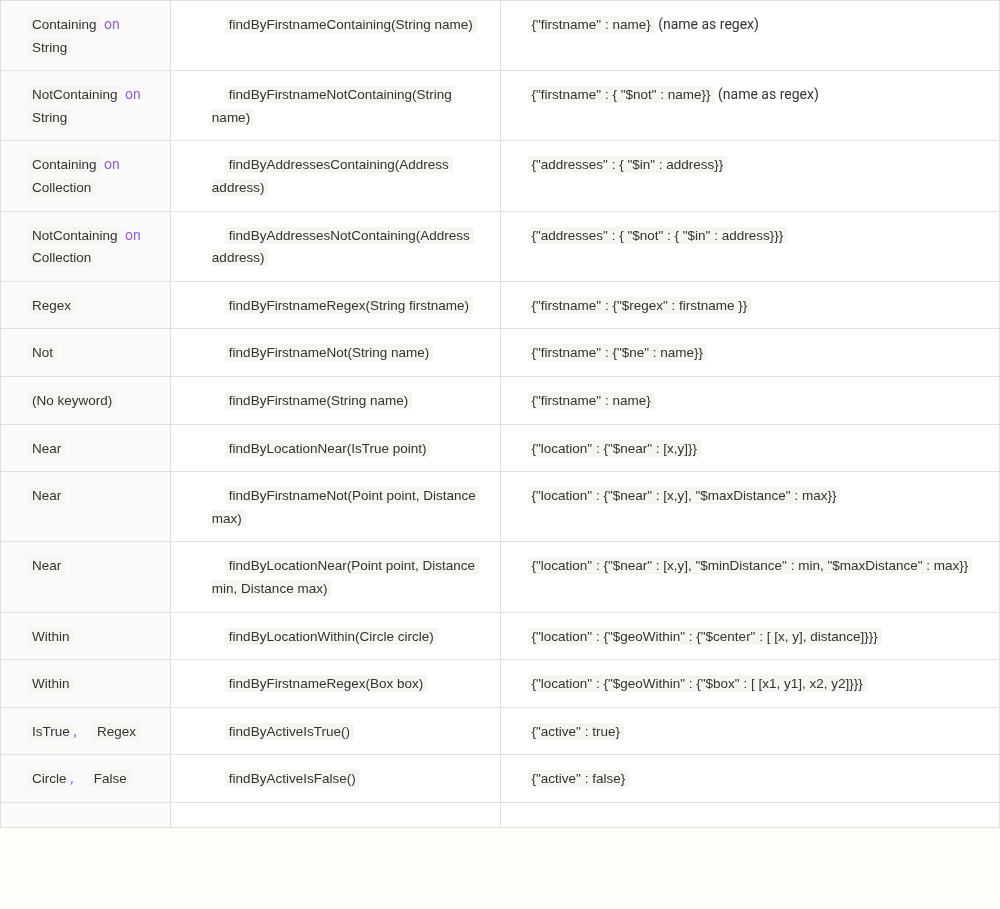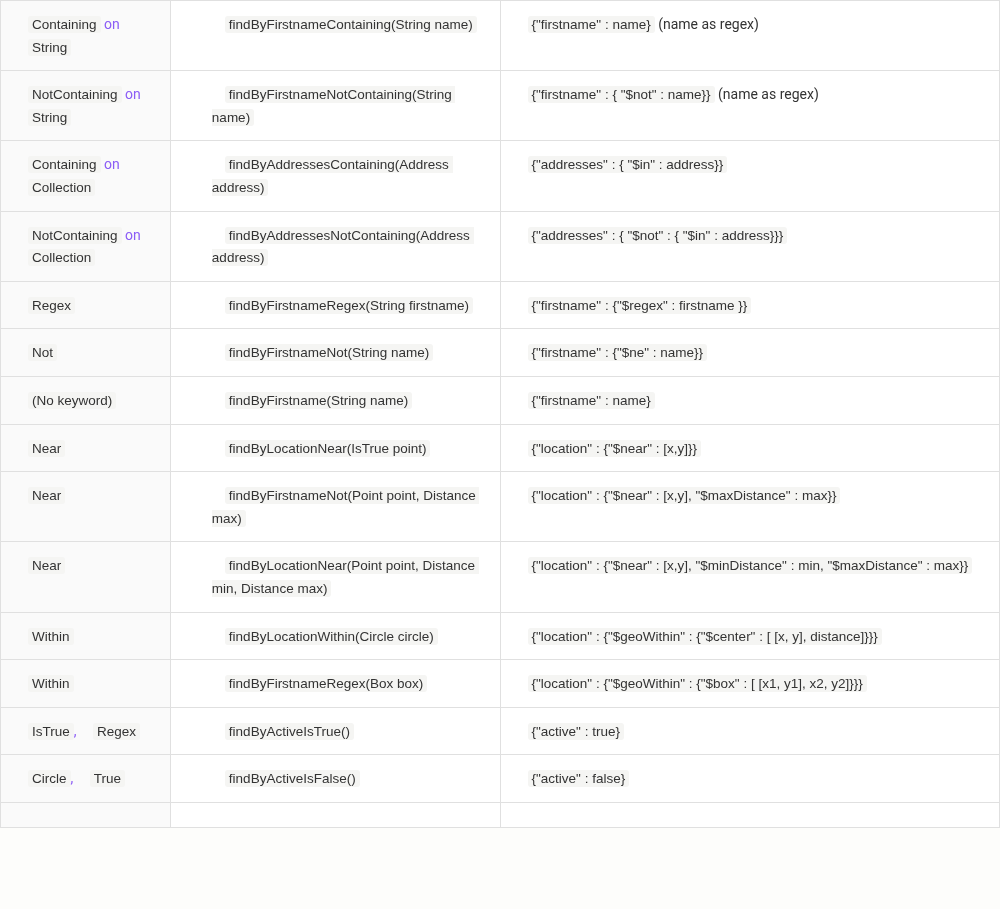--- a/index.html
+++ b/index.html
@@ -115,21 +115,21 @@
         <td class="col-keyword"><code>Within</code></td>
         <td class="col-sample"><code>findByFirstnameRegex(Box box)</code></td>
         <td class="col-snippet"><code>{"location" : {"$geoWithin" : {"$box" : [ [x1, y1], x2, y2]}}}</code></td>
       </tr>
       <tr>
         <td class="col-keyword"><code>IsTrue</code><span class="txt">, </span><code>Regex</code></td>
         <td class="col-sample"><code>findByActiveIsTrue()</code></td>
         <td class="col-snippet"><code>{"active" : true}</code></td>
       </tr>
       <tr>
-        <td class="col-keyword"><code>Circle</code><span class="txt">, </span><code>True</code></td>
+        <td class="col-keyword"><code>Circle</code><span class="txt">, </span><code>False</code></td>
         <td class="col-sample"><code>findByActiveIsFalse()</code></td>
         <td class="col-snippet"><code>{"active" : false}</code></td>
       </tr>
       <tr>
         <td class="col-keyword"></td>
         <td class="col-sample"></td>
         <td class="col-snippet"></td>
       </tr>
     </tbody>
 </table>

